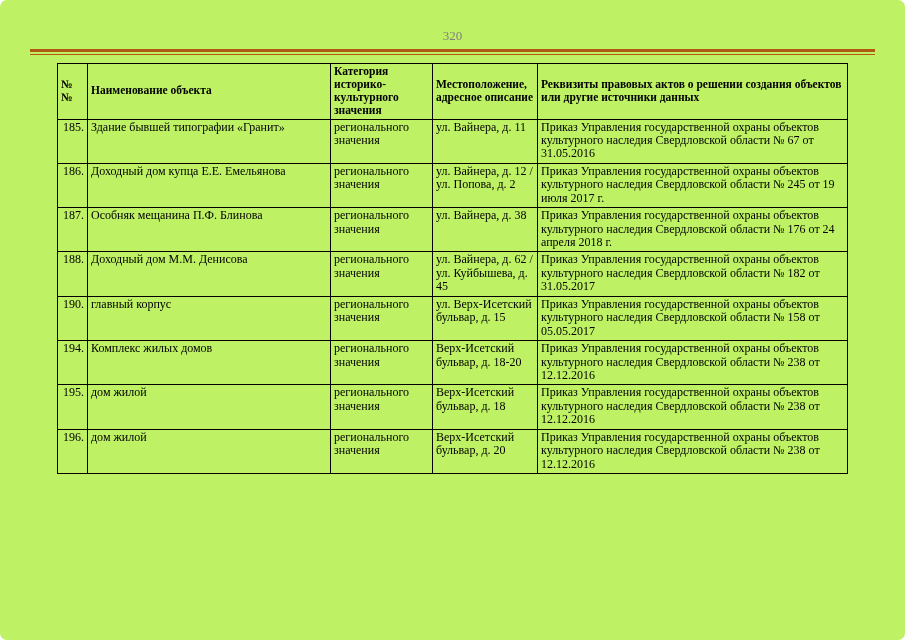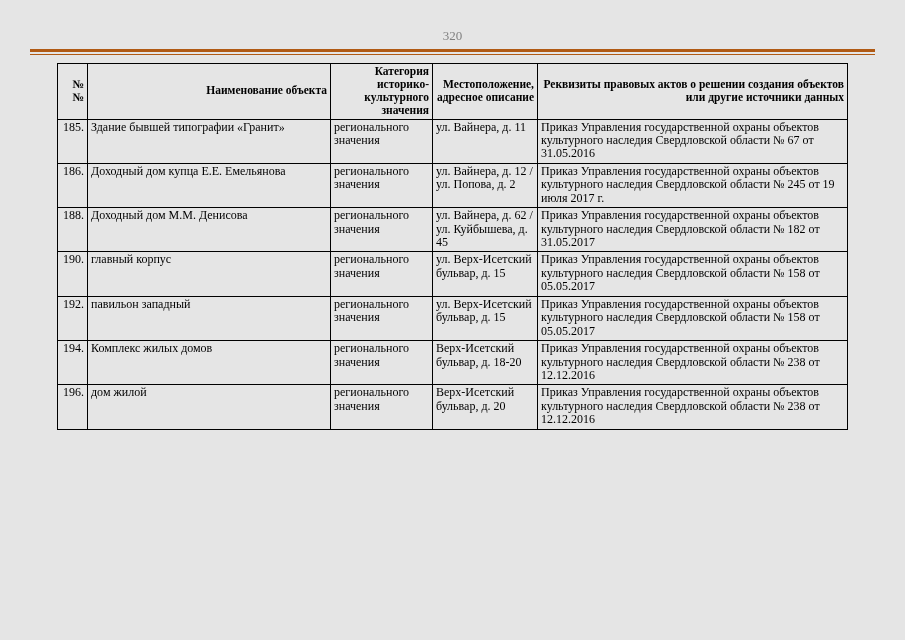--- a/index.html
+++ b/index.html
@@ -4,24 +4,25 @@
 <style>
   html, body {
     margin: 0;
     padding: 0;
     background: #ffffff;
   }
   .page {
     position: relative;
     width: 905px;
     height: 640px;
-    background: #e5e5e5;
+    background: #bef264;
     font-family: "Liberation Serif", serif;
     color: #000;
     overflow: hidden;
+    border-radius: 7px;
   }
   .page-number {
     text-align: center;
     color: #808080;
     font-size: 13px;
     padding-top: 28px;
   }
   .double-rule {
     margin: 5px 30px 0 30px;
     height: 2px;
@@ -38,21 +39,21 @@
   }
   table.registry th,
   table.registry td {
     border: 1px solid #000;
     padding: 1px 3px 2px 3px;
     vertical-align: top;
     overflow: hidden;
   }
   table.registry th {
     font-weight: bold;
-    text-align: right;
+    text-align: left;
     vertical-align: middle;
     font-size: 11.5px;
   }
   td.col-num { text-align: right; }
   col.c-num  { width: 30px; }
   col.c-name { width: 243px; }
   col.c-cat  { width: 102px; }
   col.c-loc  { width: 105px; }
   col.c-det  { width: 310px; }
 </style>
@@ -91,45 +92,52 @@
     <td class="col-det">Приказ Управления государственной охраны объектов культурного наследия Свердловской области № 67 от 31.05.2016</td>
   </tr>
         <tr>
     <td class="col-num">186.</td>
     <td class="col-name">Доходный дом купца Е.Е. Емельянова</td>
     <td class="col-cat">регионального значения</td>
     <td class="col-loc">ул. Вайнера, д. 12 / ул. Попова, д. 2</td>
     <td class="col-det">Приказ Управления государственной охраны объектов культурного наследия Свердловской области № 245 от 19 июля 2017 г.</td>
   </tr>
         <tr>
+    <td class="col-num">187.</td>
+    <td class="col-name">Особняк мещанина П.Ф. Блинова</td>
+    <td class="col-cat">регионального значения</td>
+    <td class="col-loc">ул. Вайнера, д. 38</td>
+    <td class="col-det">Приказ Управления государственной охраны объектов культурного наследия Свердловской области № 176 от 24 апреля 2018 г.</td>
+  </tr>
+        <tr>
     <td class="col-num">188.</td>
     <td class="col-name">Доходный дом М.М. Денисова</td>
     <td class="col-cat">регионального значения</td>
     <td class="col-loc">ул. Вайнера, д. 62 / ул. Куйбышева, д. 45</td>
     <td class="col-det">Приказ Управления государственной охраны объектов культурного наследия Свердловской области № 182 от 31.05.2017</td>
   </tr>
         <tr>
     <td class="col-num">190.</td>
     <td class="col-name">главный корпус</td>
     <td class="col-cat">регионального значения</td>
     <td class="col-loc">ул. Верх-Исетский бульвар, д. 15</td>
     <td class="col-det">Приказ Управления государственной охраны объектов культурного наследия Свердловской области № 158 от 05.05.2017</td>
   </tr>
         <tr>
-    <td class="col-num">192.</td>
-    <td class="col-name">павильон западный</td>
-    <td class="col-cat">регионального значения</td>
-    <td class="col-loc">ул. Верх-Исетский бульвар, д. 15</td>
-    <td class="col-det">Приказ Управления государственной охраны объектов культурного наследия Свердловской области № 158 от 05.05.2017</td>
-  </tr>
-        <tr>
     <td class="col-num">194.</td>
     <td class="col-name">Комплекс жилых домов</td>
     <td class="col-cat">регионального значения</td>
     <td class="col-loc">Верх-Исетский бульвар, д. 18-20</td>
+    <td class="col-det">Приказ Управления государственной охраны объектов культурного наследия Свердловской области № 238 от 12.12.2016</td>
+  </tr>
+        <tr>
+    <td class="col-num">195.</td>
+    <td class="col-name">дом жилой</td>
+    <td class="col-cat">регионального значения</td>
+    <td class="col-loc">Верх-Исетский бульвар, д. 18</td>
     <td class="col-det">Приказ Управления государственной охраны объектов культурного наследия Свердловской области № 238 от 12.12.2016</td>
   </tr>
         <tr>
     <td class="col-num">196.</td>
     <td class="col-name">дом жилой</td>
     <td class="col-cat">регионального значения</td>
     <td class="col-loc">Верх-Исетский бульвар, д. 20</td>
     <td class="col-det">Приказ Управления государственной охраны объектов культурного наследия Свердловской области № 238 от 12.12.2016</td>
   </tr>
       </tbody>

